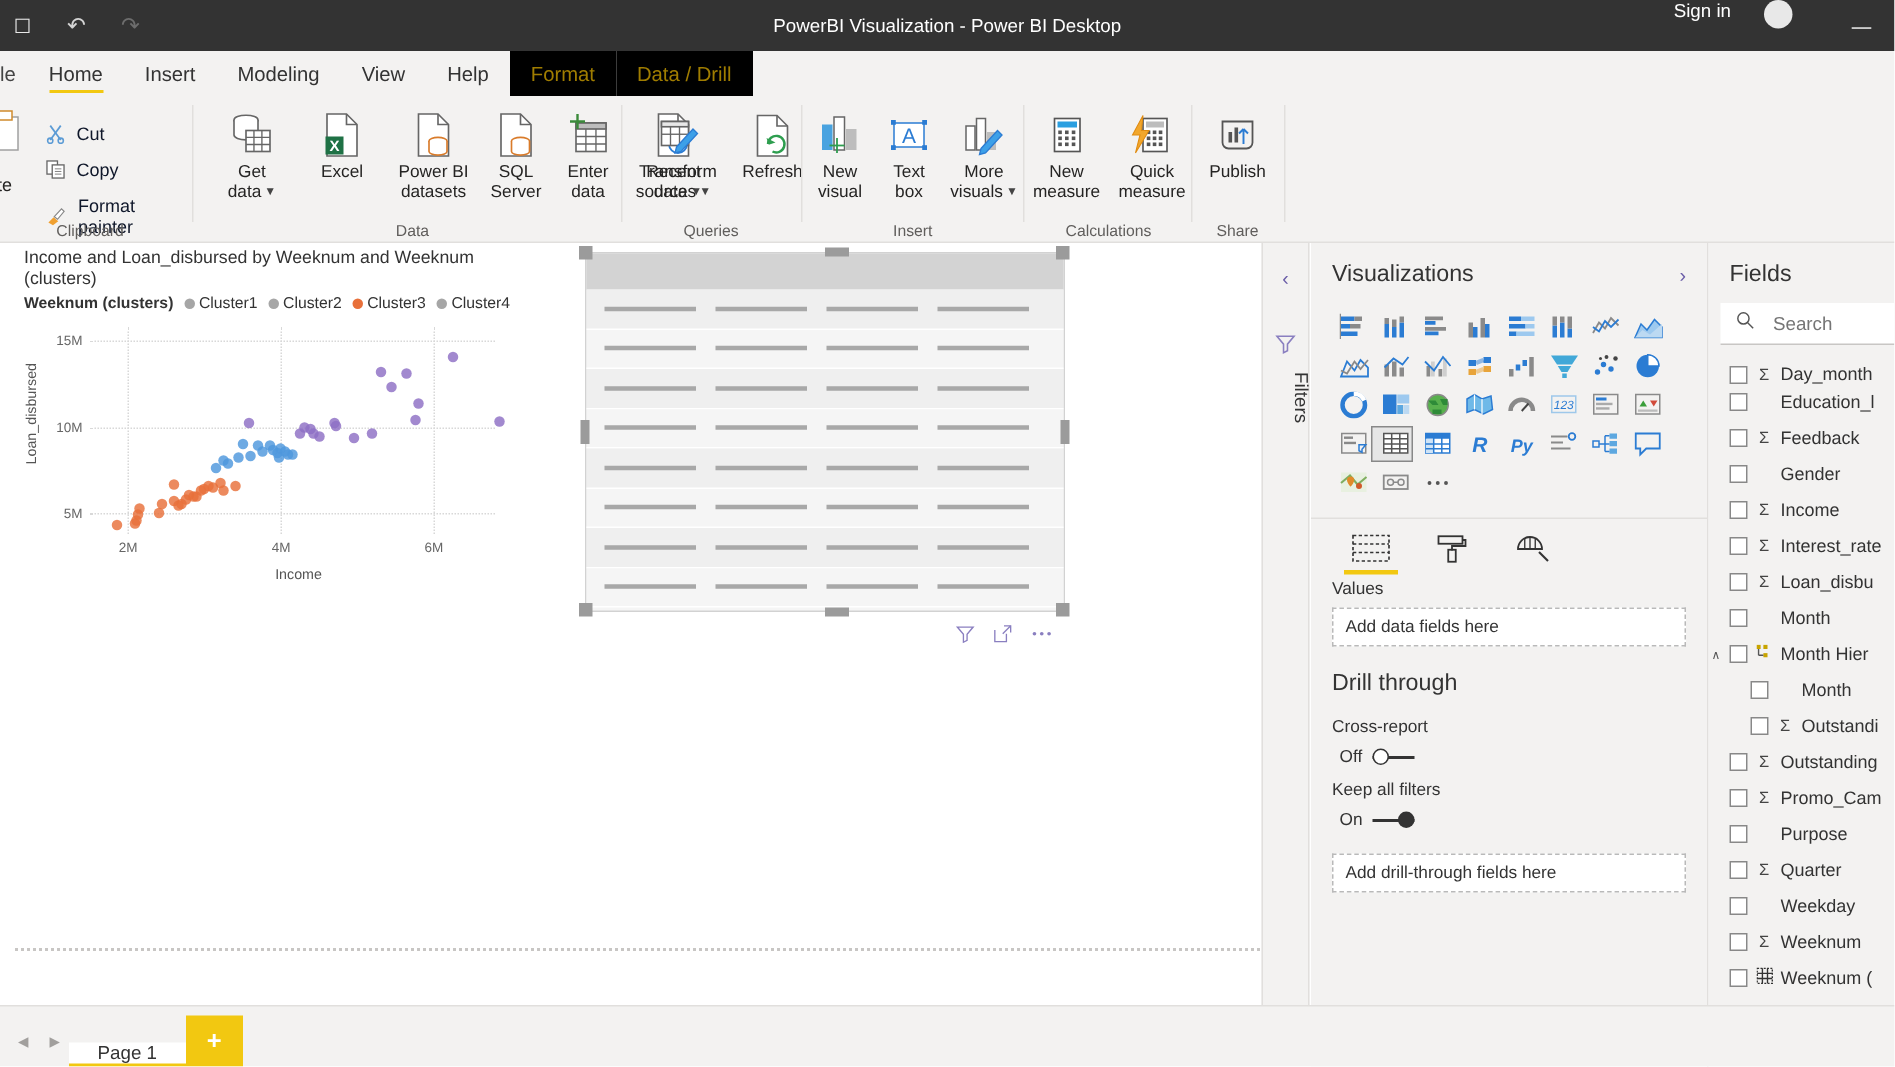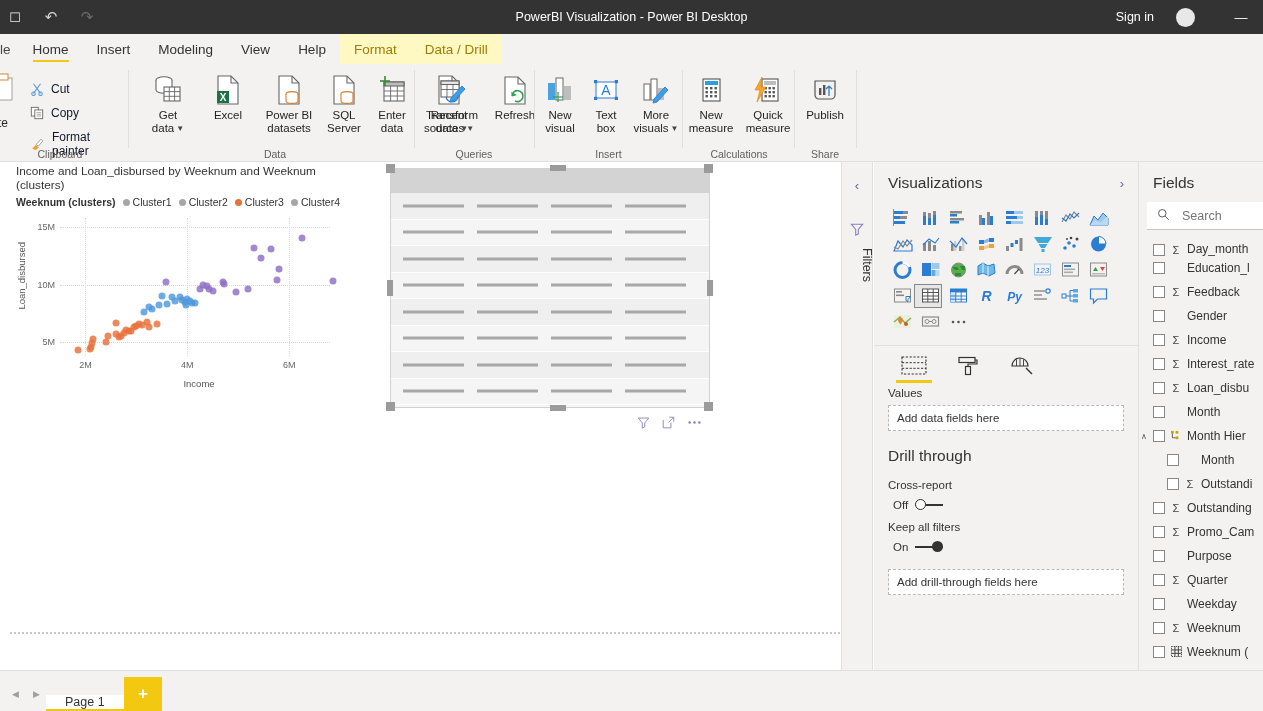--- a/index.html
+++ b/index.html
@@ -24,21 +24,21 @@
     font-size: 15px; color: #d4d4d4; cursor: pointer;
   }
   .qat-ico.disabled { color: #6d6d6d; }
   .qat-ico.clip { color: #e8e8e8; font-size: 13px; }
   .title-text {
     position: absolute; left: 0; right: 0; text-align: center;
     font-size: 12.5px; color: #ffffff; pointer-events: none;
   }
   .title-right {
     position: absolute; right: 0; top: 0; height: 34px;
-    display: flex; align-items: center; gap: 14px;
+    display: flex; align-items: flex-start; gap: 14px;
   }
   .signin { font-size: 12.5px; color: #ffffff; padding: 0 8px; cursor: pointer; }
   .avatar-circle {
     width: 19px; height: 19px; border-radius: 50%; background: #e8e8e8;
     margin-right: 10px; cursor: pointer;
   }
   .win-btn {
     width: 44px; height: 34px; display: flex; align-items: center; justify-content: center;
     color: #ffffff; font-size: 13px; cursor: pointer;
   }
@@ -52,21 +52,21 @@
   .rtab {
     padding: 0 14px; display: flex; align-items: center; color: #333; cursor: pointer;
     position: relative; white-space: nowrap;
   }
   .rtab.filecut { color: #444; padding-left: 0; padding-right: 8px; }
   .rtab.active { color: #333; font-weight: 400; }
   .rtab.active::after {
     content: ""; position: absolute; left: 14px; right: 14px; bottom: 2px; height: 2.5px;
     background: #f2c811;
   }
-  .rtab.contextual { background: #fef9c3; color: #a07d00; }
+  .rtab.contextual { background: #000000; color: #a07d00; }
 
   
   .ribbon {
     position: absolute; top: 64px; left: 0; width: 1263px; height: 98px;
     background: #f3f2f1; border-bottom: 1px solid #e1dfdd;
   }
   .rgroup { position: absolute; top: 0; height: 98px; }
   .rgroup-label {
     position: absolute; bottom: 2px; left: 0; width: 100%; text-align: center;
     font-size: 10.5px; color: #605e5c;

